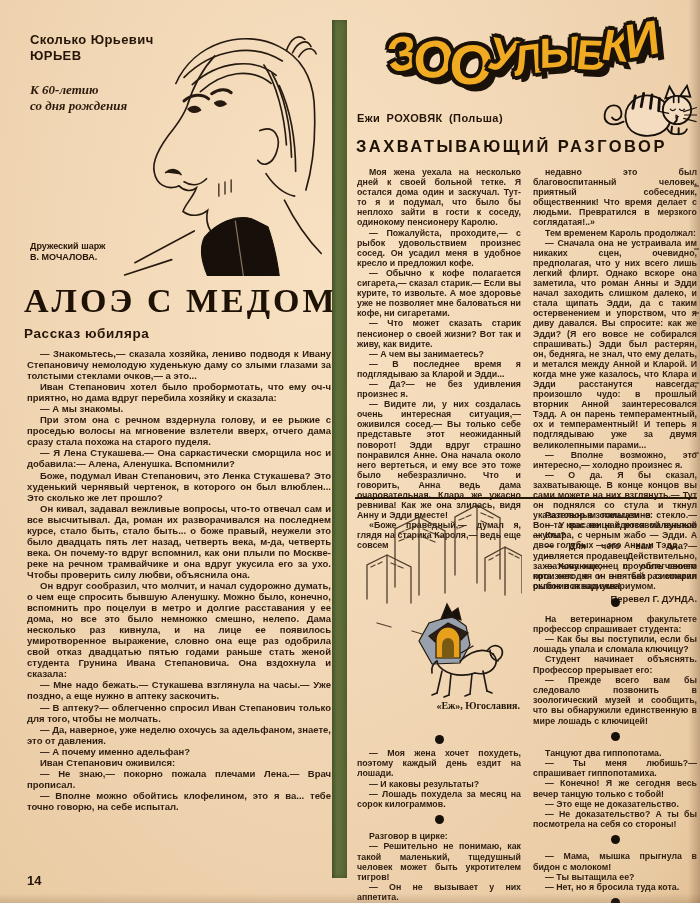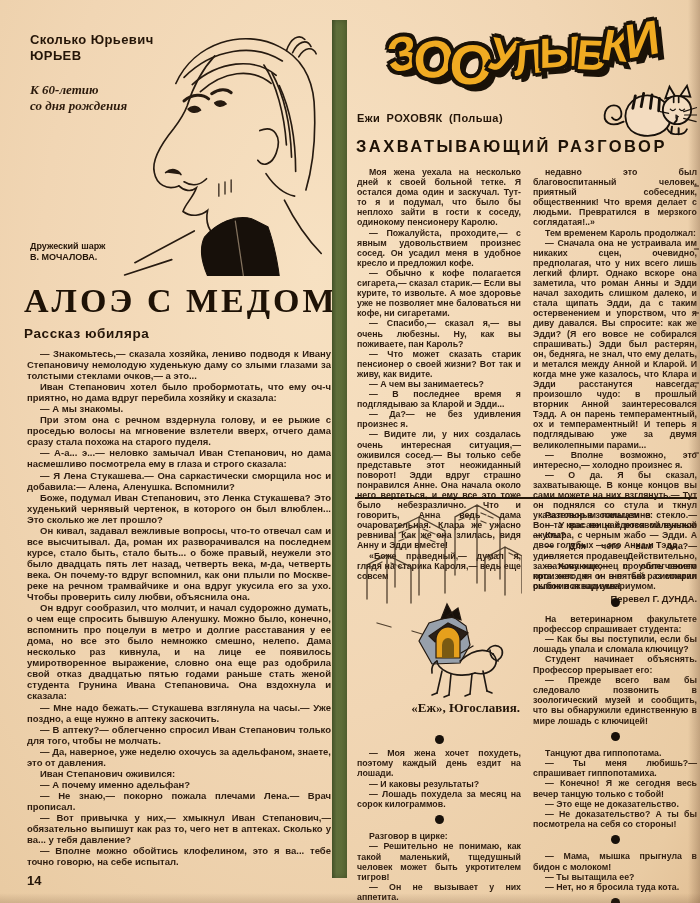--- a/index.html
+++ b/index.html
@@ -21,21 +21,21 @@
   .logo-wrap{width:346px;text-align:center;transform:rotate(-2deg);}
   .logo-letter{display:inline-block;font-weight:700;color:#f0ab22;margin:0 -2px;
     text-shadow:-3px -3px 0 #1a1208,3px -3px 0 #1a1208,-3px 3px 0 #1a1208,3px 3px 0 #1a1208,
     -4px 0 0 #1a1208,4px 0 0 #1a1208,0 -4px 0 #1a1208,0 4px 0 #1a1208,6px 7px 0 #1a1208;}
   .r-author{font-weight:700;font-size:11px;letter-spacing:.4px;word-spacing:3px;color:#241508;}
   .r-title{font-weight:700;font-size:16.5px;letter-spacing:2.5px;color:#1e1206;white-space:nowrap;}
   .col{width:164px;font-weight:700;font-size:8.8px;line-height:10.1px;text-align:justify;}
   .col p{margin:0;text-indent:12px;}
   .translator{margin-top:3px;text-align:right;font-size:9.3px;font-weight:700;text-indent:0 !important;}
   .rule{height:2px;background:#241708;}
-  .caption{font-family:"Liberation Serif", serif;font-weight:700;font-size:13px;text-align:right;color:#241508;}
+  .caption{font-family:"Liberation Serif", serif;font-weight:700;font-size:10px;text-align:right;color:#241508;}
   .jokes{width:164px;font-weight:700;font-size:8.8px;line-height:10.2px;text-align:justify;}
   .jokes p{margin:0;text-indent:12px;}
   .joke{margin:0;}
   .bullet{width:9px;height:9px;border-radius:50%;background:#17100a;margin:6px auto 7px auto;}
   .edge-right{top:0;right:0;width:12px;height:903px;background:linear-gradient(270deg,rgba(90,55,30,.28),rgba(90,55,30,0));}
   .edge-bottom{left:0;bottom:0;width:700px;height:10px;background:linear-gradient(0deg,rgba(90,55,30,.18),rgba(90,55,30,0));}
   .tick{width:5px;height:2px;background:#4a3424;opacity:.6;}
   svg{display:block;}
 </style>
 </head>
@@ -99,32 +99,30 @@
   </div>
 
   <div class="abs big-title" style="left:24px;top:282px;width:310px;">АЛОЭ С МЕДОМ</div>
   <div class="abs subtitle" style="left:24px;top:326px;width:310px;">Рассказ юбиляра</div>
 
   <div class="abs body-left" style="left:27px;top:348px;">
       <p>— Знакомьтесь,— сказала хозяйка, лениво подводя к Ивану Степановичу немолодую худенькую даму со злыми глазами за толстыми стеклами очков,— а это...</p>
       <p>Иван Степанович хотел было пробормотать, что ему оч-ч приятно, но дама вдруг перебила хозяйку и сказала:</p>
       <p>— А мы знакомы.</p>
       <p>При этом она с речном вздернула голову, и ее рыжие с проседью волосы на мгновение взлетели вверх, отчего дама сразу стала похожа на старого пуделя.</p>
-      <p>— А-а... э...— неловко замычал Иван Степанович, но дама насмешливо посмотрела ему в глаза и строго сказала:</p>
       <p>— Я Лена Стукашева.— Она саркастически сморщила нос и добавила:— Алена, Аленушка. Вспомнили?</p>
       <p>Боже, подумал Иван Степанович, это Ленка Стукашева? Это худенький чернявый чертенок, в которого он был влюблен... Это сколько же лет прошло?</p>
       <p>Он кивал, задавал вежливые вопросы, что-то отвечал сам и все высчитывал. Да, роман их разворачивался на последнем курсе, стало быть, стало быть... о боже правый, неужели это было двадцать пять лет назад, четверть века, м-да, четверть века. Он почему-то вдруг вспомнил, как они плыли по Москве-реке на речном трамвайчике и она вдруг укусила его за ухо. Чтобы проверить силу любви, объяснила она.</p>
       <p>Он вдруг сообразил, что молчит, и начал судорожно думать, о чем еще спросить бывшую Аленушку. Можно было, конечно, вспомнить про поцелуи в метро и долгие расставания у ее дома, но все это было немножко смешно, нелепо. Дама несколько раз кивнула, и на лице ее появилось умиротворенное выражение, словно она еще раз одобрила свой отказ двадцатью пятью годами раньше стать женой студента Грунина Ивана Степановича. Она вздохнула и сказала:</p>
       <p>— Мне надо бежать.— Стукашева взглянула на часы.— Уже поздно, а еще нужно в аптеку заскочить.</p>
       <p>— В аптеку?— облегченно спросил Иван Степанович только для того, чтобы не молчать.</p>
       <p>— Да, наверное, уже неделю охочусь за адельфаном, знаете, это от давления.</p>
+      <p>— А почему именно адельфан?</p>
       <p>Иван Степанович оживился:</p>
-      <p>— А почему именно адельфан?</p>
       <p>— Не знаю,— покорно пожала плечами Лена.— Врач прописал.</p>
-      <p>— Вот привычка у них,— хмыкнул Иван Степанович,— обязательно выпишут как раз то, чего нет в аптеках. Сколько у ва... у тебя давление?</p>
       <p>— Вполне можно обойтись клофелином, это я ва... тебе точно говорю, на себе испытал.</p>
     </div>
 
   <div class="abs pagenum" style="left:27px;top:873px;">14</div>
 
   <div class="abs green-bar" style="left:332px;top:20px;"></div>
 
   <div class="abs logo-wrap" style="left:350px;top:10px;"><span class="logo-letter" style="font-size: 48px; transform: translateY(4px) rotate(-10deg) skewX(-4deg);">З</span><span class="logo-letter" style="font-size: 52px; transform: translateY(12px) rotate(-4deg) skewX(-4deg);">О</span><span class="logo-letter" style="font-size: 56px; transform: translateY(20px) rotate(2deg) skewX(-4deg);">О</span><span class="logo-letter" style="font-size: 46px; transform: translateY(8px) rotate(12deg) skewX(-4deg);">У</span><span class="logo-letter" style="font-size: 42px; transform: translateY(12px) rotate(-6deg) skewX(-4deg);">Л</span><span class="logo-letter" style="font-size: 42px; transform: translateY(6px) rotate(-2deg) skewX(-4deg);">Ы</span><span class="logo-letter" style="font-size: 42px; transform: translateY(10px) rotate(4deg) skewX(-4deg);">Б</span><span class="logo-letter" style="font-size: 44px; transform: translateY(2px) rotate(8deg) skewX(-4deg);">К</span><span class="logo-letter" style="font-size: 48px; transform: translateY(-2px) rotate(-8deg) skewX(-4deg);">И</span></div>
 
   <div class="abs" style="left:597px;top:72px;">
@@ -153,23 +151,22 @@
         <path d="M90,64 L89,72 M98,66 L98,73" stroke-width="2.4"></path>
       </g>
     </svg>
   </div>
 
   <div class="abs r-author" style="left:357px;top:112px;">Ежи РОХОВЯК (Польша)</div>
   <div class="abs r-title" style="left:356px;top:137px;">ЗАХВАТЫВАЮЩИЙ РАЗГОВОР</div>
 
   <div class="abs col" style="left:357px;top:167px;">
       <p>Моя жена уехала на несколько дней к своей больной тетке. Я остался дома один и заскучал. Тут-то я и подумал, что было бы неплохо зайти в гости к соседу, одинокому пенсионеру Каролю.</p>
-      <p>— Пожалуйста, проходите,— с явным удовольствием произнес сосед. Он усадил меня в удобное кресло и предложил кофе.</p>
+      <p>— Пожалуйста, проходите,— с рыбок удовольствием произнес сосед. Он усадил меня в удобное кресло и предложил кофе.</p>
       <p>— Обычно к кофе полагается сигарета,— сказал старик.— Если вы курите, то извольте. А мое здоровье уже не позволяет мне баловаться ни кофе, ни сигаретами.</p>
-      <p>— Спасибо,— сказал я,— вы очень любезны. Ну, как вы поживаете, пан Кароль?</p>
       <p>— Что может сказать старик пенсионер о своей жизни? Вот так и живу, как видите.</p>
       <p>— А чем вы занимаетесь?</p>
       <p>— В последнее время я подглядываю за Кларой и Эдди...</p>
       <p>— Да?— не без удивления произнес я.</p>
       <p>— Видите ли, у них создалась очень интересная ситуация,— оживился сосед.— Вы только себе представьте этот неожиданный поворот! Эдди вдруг страшно понравился Анне. Она начала около него вертеться, и ему все это тоже было небезразлично. Что и говорить, Анна ведь дама очаровательная. Клара же ужасно ревнива! Как же она злилась, видя Анну и Эдди вместе!</p>
       <p>«Боже праведный,— думал я, глядя на старика Кароля,— ведь еще совсем</p>
     </div>
 
   <div class="abs col" style="left:533px;top:167px;">
     <div>

